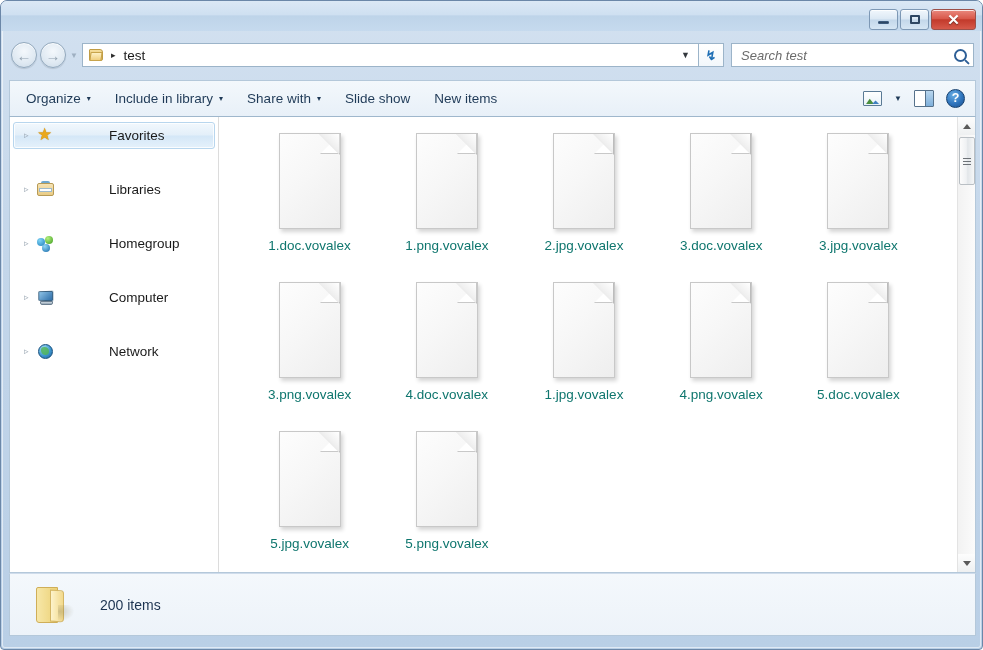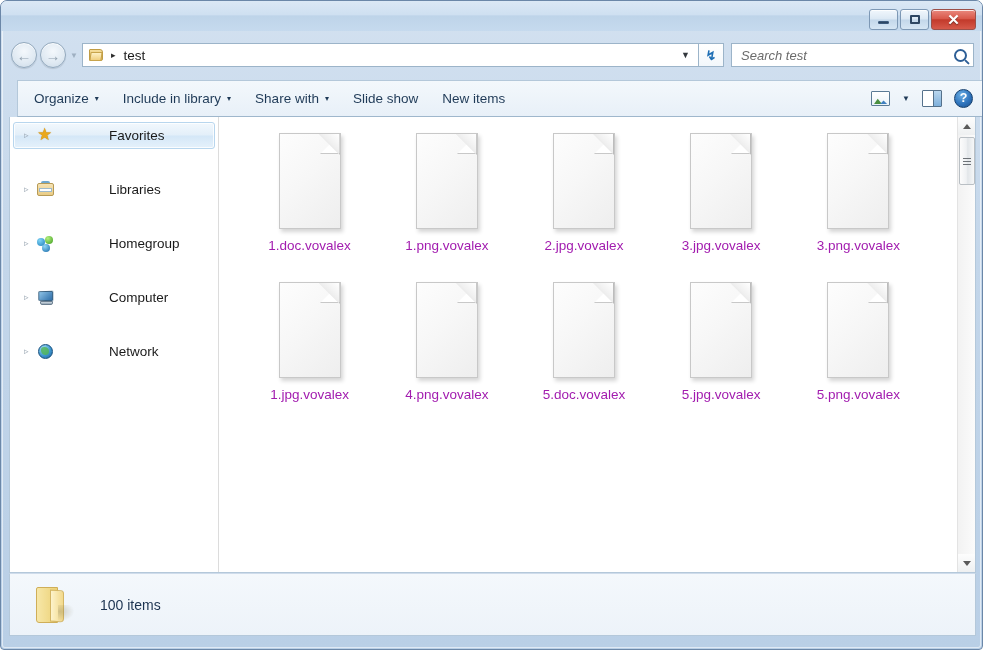--- a/index.html
+++ b/index.html
@@ -193,21 +193,21 @@
     right: -5px; bottom: -3px;
     width: 6px; height: 2px;
     background: #2e5f96;
     transform: rotate(45deg);
     border-radius: 1px;
   }
 
   
   #toolbar {
     position: absolute;
-    left: 16px; top: 79px;
+    left: 8px; top: 79px;
     width: 967px; height: 37px;
     background: linear-gradient(to bottom, #f3f8fc 0%, #e8f0f8 100%);
     border: 1px solid #b4c8da;
     border-bottom: 1px solid #9fb7cc;
     display: flex;
     align-items: center;
     padding: 0 4px;
   }
   .tb-item {
     display: flex;
@@ -449,21 +449,21 @@
     position: absolute;
     right: 0px; top: 0px;
     width: 21px; height: 21px;
     background: linear-gradient(225deg, #ffffff 0%, #f0f0f0 40%, #cfcfcf 100%);
     clip-path: polygon(100% 0, 100% 100%, 0 0);
     border-right: 1px solid #bcbcbc;
     box-shadow: -1px 1px 2px rgba(0,0,0,0.18);
   }
   .file-name {
     font-size: 13.5px;
-    color: #a21caf;
+    color: #0f766e;
     text-align: center;
     white-space: nowrap;
     line-height: 16px;
   }
 
   
   #scrollbar {
     position: absolute;
     right: 0; top: 0;
     width: 18px; height: 100%;
@@ -707,30 +707,48 @@
             </div>
             <div class="file-name">2.jpg.vovalex</div>
           </div>
           <div class="file-cell">
             <div class="file-icon">
               <div class="page">
                 <div class="page-corner-cut"></div>
                 <div class="page-fold"></div>
               </div>
             </div>
+            <div class="file-name">3.doc.vovalex</div>
+          </div>
+          <div class="file-cell">
+            <div class="file-icon">
+              <div class="page">
+                <div class="page-corner-cut"></div>
+                <div class="page-fold"></div>
+              </div>
+            </div>
             <div class="file-name">3.jpg.vovalex</div>
           </div>
           <div class="file-cell">
             <div class="file-icon">
               <div class="page">
                 <div class="page-corner-cut"></div>
                 <div class="page-fold"></div>
               </div>
             </div>
             <div class="file-name">3.png.vovalex</div>
+          </div>
+          <div class="file-cell">
+            <div class="file-icon">
+              <div class="page">
+                <div class="page-corner-cut"></div>
+                <div class="page-fold"></div>
+              </div>
+            </div>
+            <div class="file-name">4.doc.vovalex</div>
           </div>
           <div class="file-cell">
             <div class="file-icon">
               <div class="page">
                 <div class="page-corner-cut"></div>
                 <div class="page-fold"></div>
               </div>
             </div>
             <div class="file-name">1.jpg.vovalex</div>
           </div>
@@ -785,15 +803,15 @@
       </div>
     </div>
   </div>
 
   <div id="statusbar">
     <div id="status-folder-icon">
       <div class="sf-back"></div>
       <div class="sf-front"></div>
       <div class="sf-shadow"></div>
     </div>
-    <span id="status-text">100 items</span>
+    <span id="status-text">200 items</span>
   </div>
 </div>
 
 </body></html>

